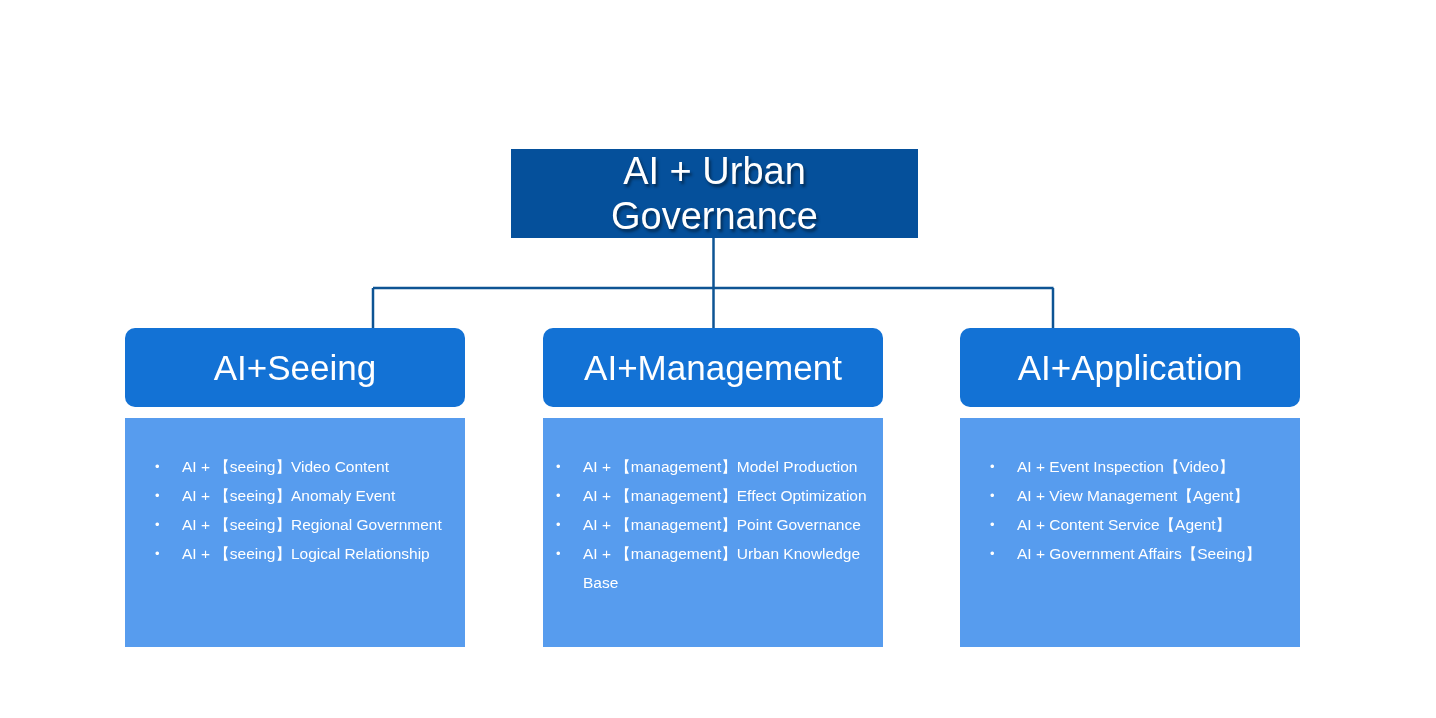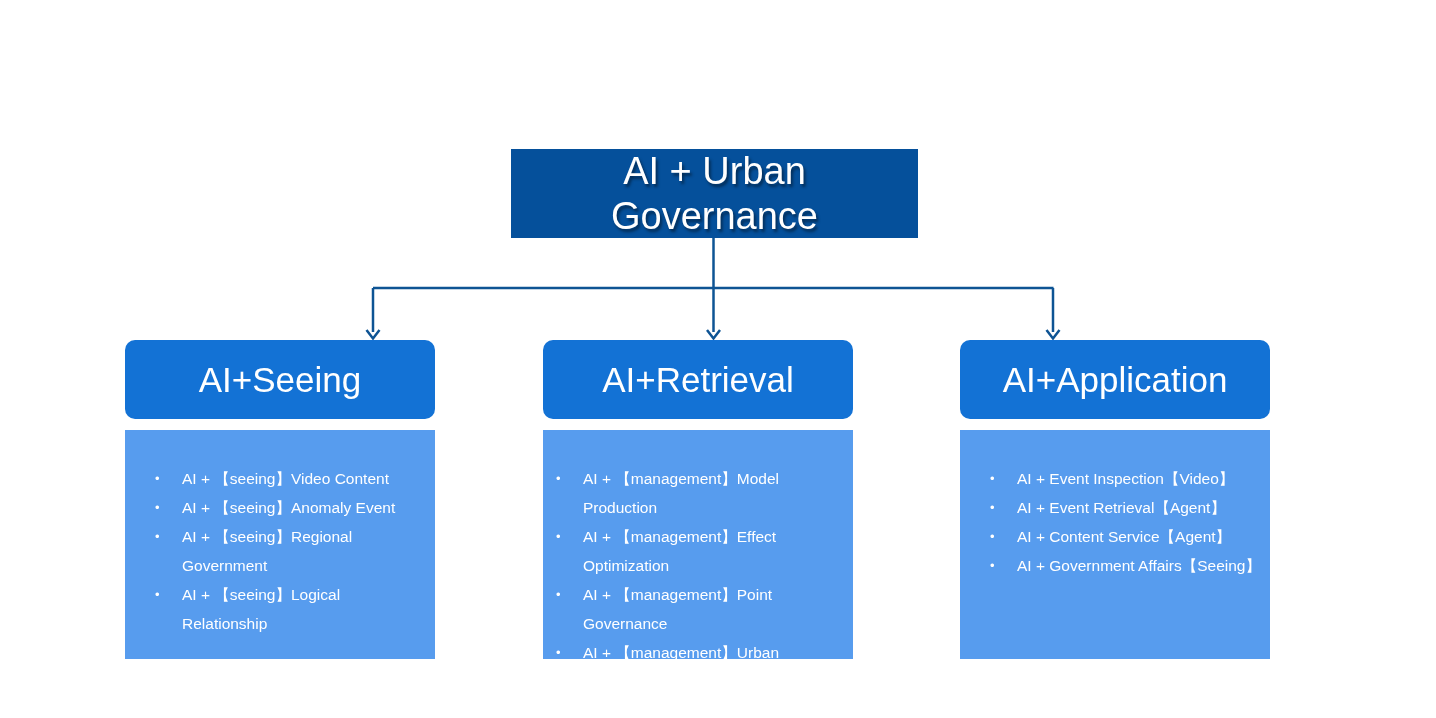--- a/index.html
+++ b/index.html
@@ -40,22 +40,22 @@
     text-shadow: 2px 3px 3px rgba(0,0,0,0.45);
   }
   svg.connectors {
     position: absolute; left: 0; top: 0;
     width: 1436px; height: 718px;
     color: var(--connector);
     pointer-events: none;
   }
   .branch {
     position: absolute;
-    top: 300px;
-    width: 310px;
+    top: 288px;
+    width: 340px;
   }
   .branch-1 { left: 125px; }
   .branch-2 { left: 543px; }
   .branch-3 { left: 960px; }
   .branch-header {
     height: 79px;
     border-radius: 10px;
     background: var(--branch-header);
     color: var(--text);
     display: flex; align-items: center; justify-content: center;
@@ -122,21 +122,21 @@
         <li>
           <span class="bullet">•</span>
           <span class="item-text">AI + 【seeing】Logical Relationship</span>
         </li>
       </ul>
     </div>
   </div>
 
   <div class="branch branch-2">
     <div class="branch-header">
-      <span>AI+Retrieval</span>
+      <span>AI+Management</span>
     </div>
     <div class="branch-body">
       <ul>
         <li>
           <span class="bullet">•</span>
           <span class="item-text">AI + 【management】Model Production</span>
         </li>
         <li>
           <span class="bullet">•</span>
           <span class="item-text">AI + 【management】Effect Optimization</span>
@@ -158,21 +158,21 @@
       <span>AI+Application</span>
     </div>
     <div class="branch-body">
       <ul>
         <li>
           <span class="bullet">•</span>
           <span class="item-text">AI + Event Inspection【Video】</span>
         </li>
         <li>
           <span class="bullet">•</span>
-          <span class="item-text">AI + Event Retrieval【Agent】</span>
+          <span class="item-text">AI + View Management【Agent】</span>
         </li>
         <li>
           <span class="bullet">•</span>
           <span class="item-text">AI + Content Service【Agent】</span>
         </li>
         <li>
           <span class="bullet">•</span>
           <span class="item-text">AI + Government Affairs【Seeing】</span>
         </li>
       </ul>

